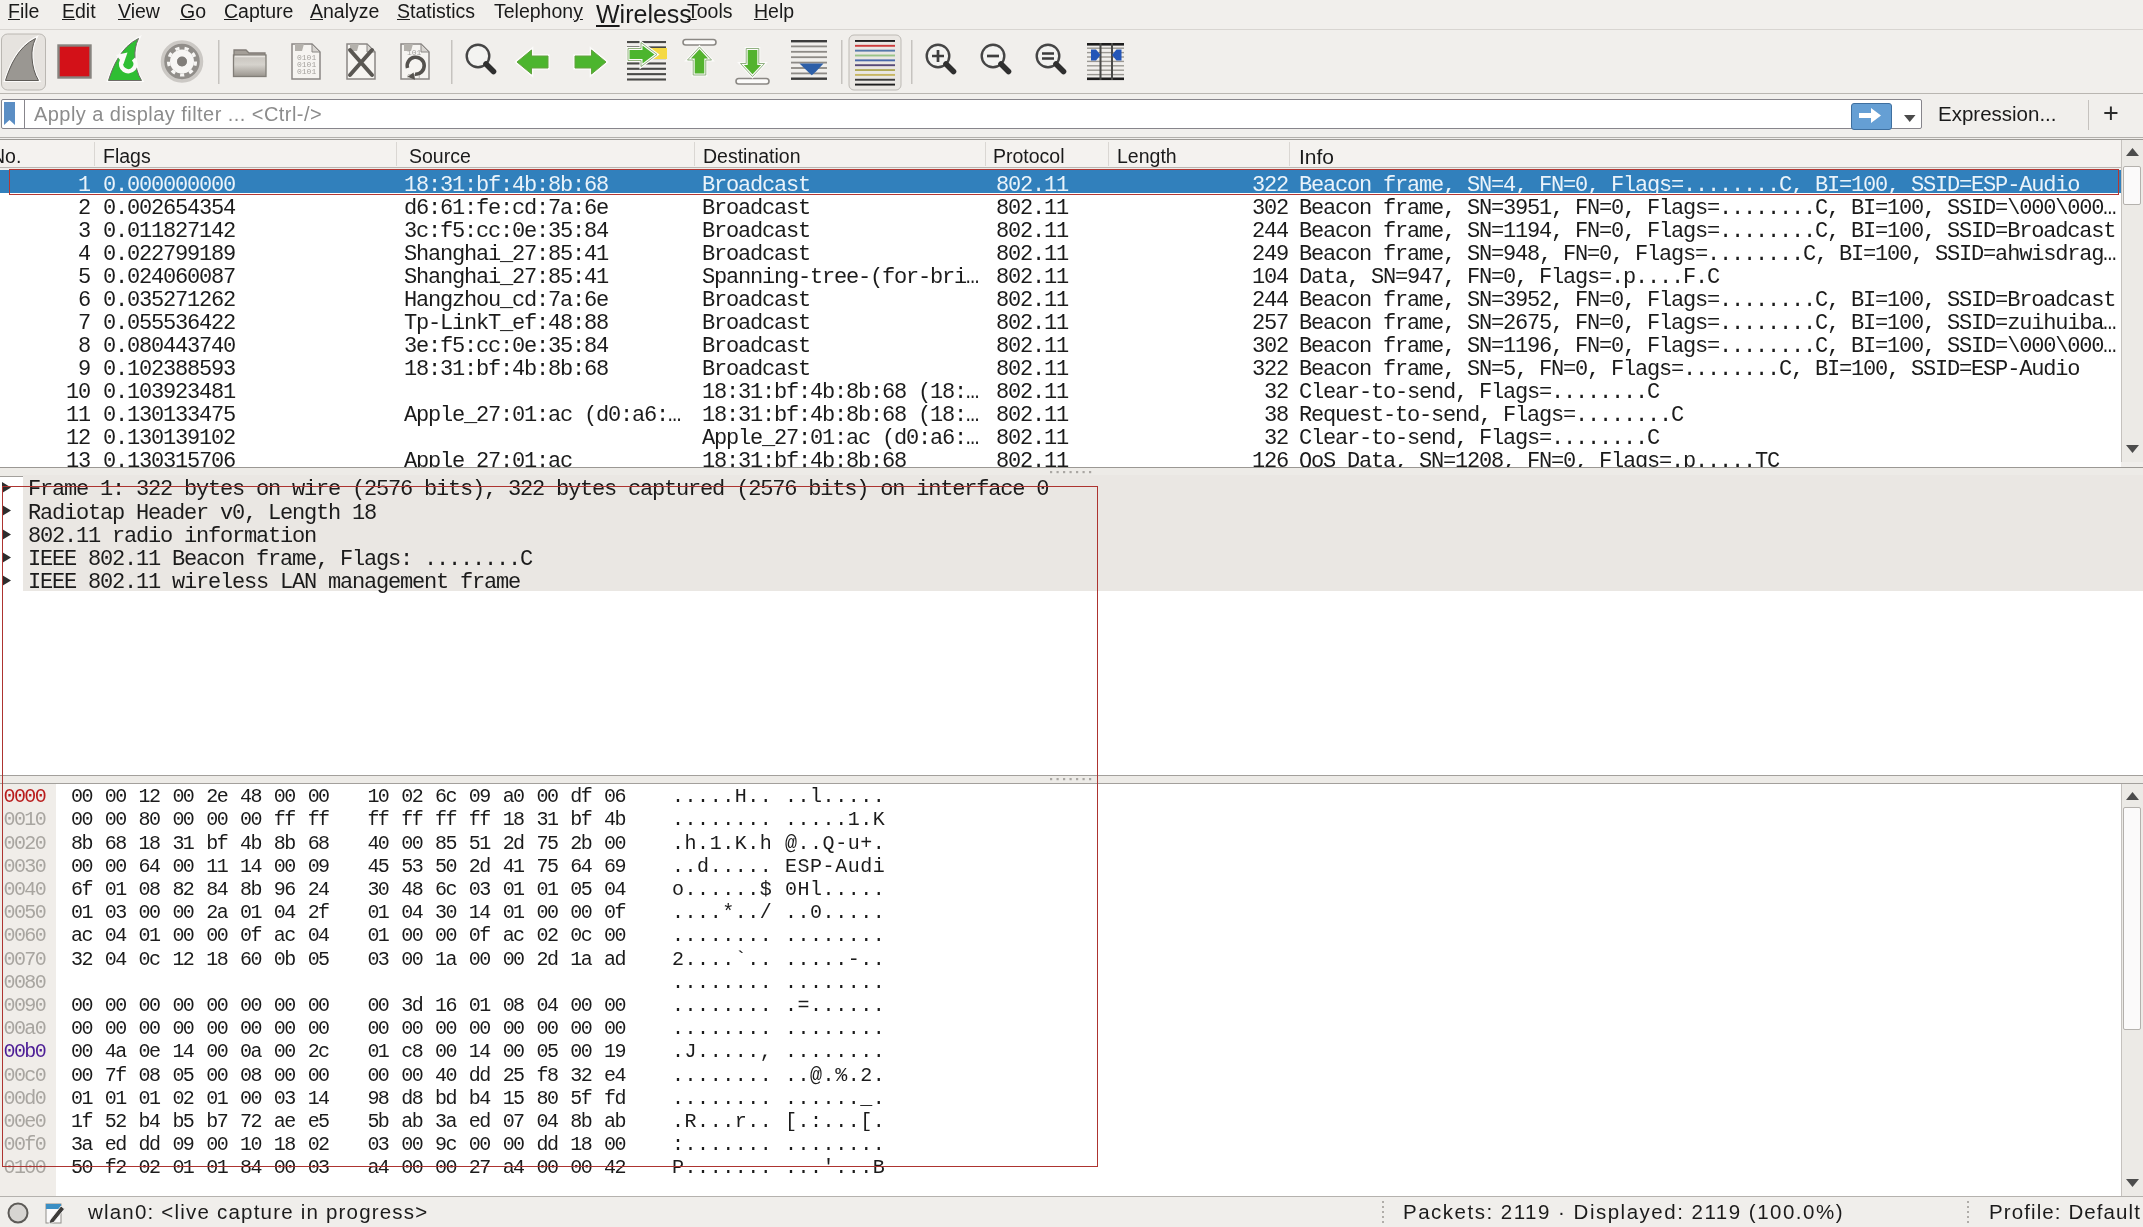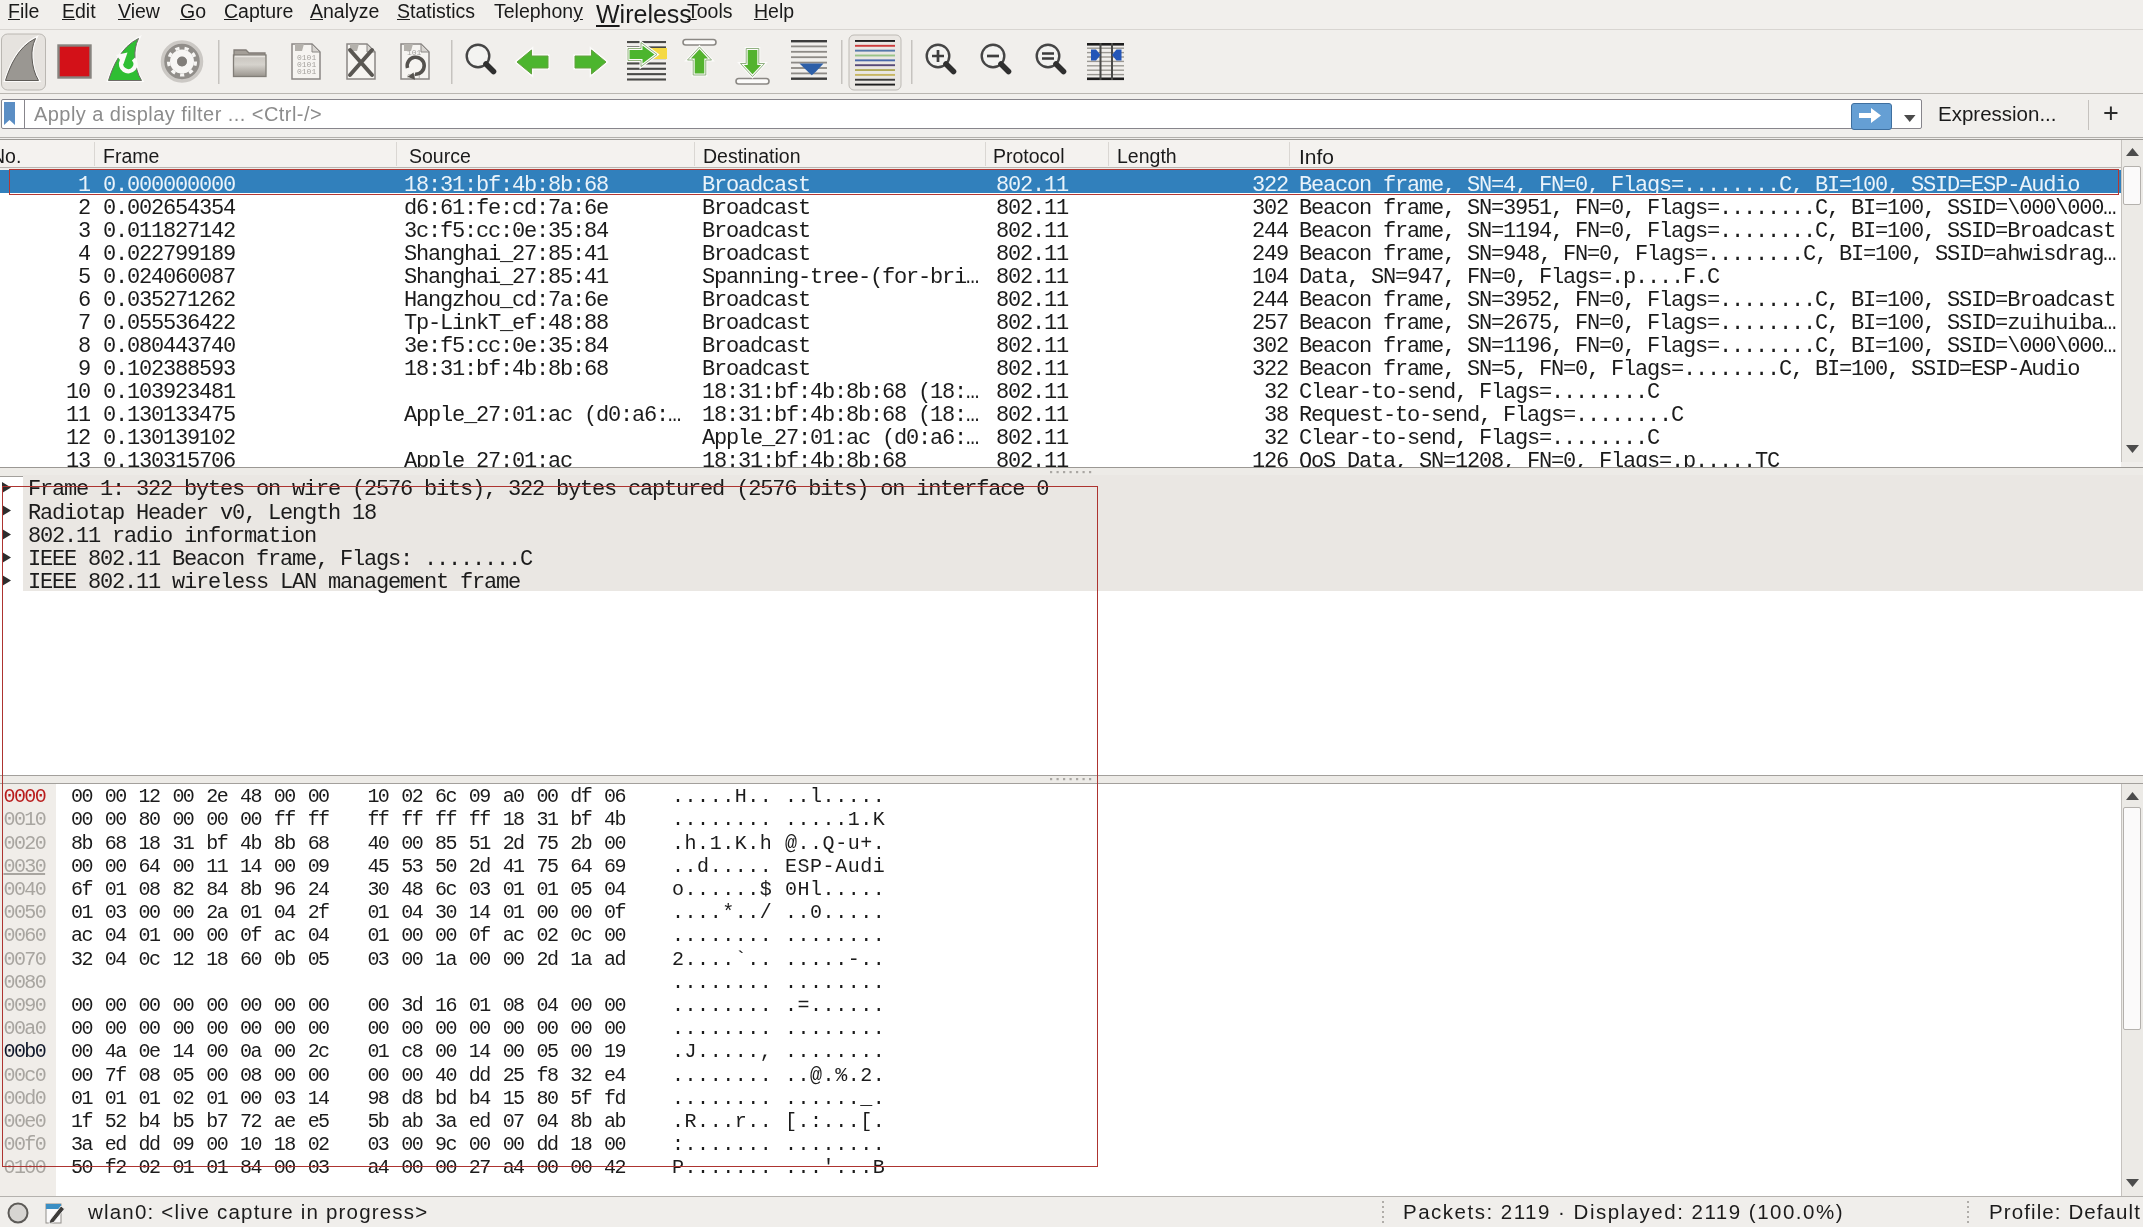--- a/index.html
+++ b/index.html
@@ -154,21 +154,21 @@
 <div class="abs" style="left:2088px;top:100px;width:1px;height:30px;background:#c5c2be;"></div>
 <div class="abs" style="left:2103px;top:98px;font-size:27px;color:#2a2a2a;">+</div>
 <div class="abs" style="left:0;top:139px;width:2143px;height:29px;background:#f4f2ef;border-top:1px solid #9d9a96;border-bottom:1px solid #b9b6b2;box-sizing:border-box;"></div>
 <div class="hsep" style="left:94px;"></div>
 <div class="hsep" style="left:396px;"></div>
 <div class="hsep" style="left:694px;"></div>
 <div class="hsep" style="left:985px;"></div>
 <div class="hsep" style="left:1108px;"></div>
 <div class="hsep" style="left:1289px;"></div>
 <div class="abs" style="left:-9px;top:145px;font-size:19.5px;color:#1a1a1a;">No.</div>
-<div class="abs" style="left:103px;top:145px;font-size:19.5px;color:#1a1a1a;">Frame</div>
+<div class="abs" style="left:103px;top:145px;font-size:19.5px;color:#1a1a1a;">Flags</div>
 <div class="abs" style="left:409px;top:145px;font-size:19.5px;color:#1a1a1a;">Source</div>
 <div class="abs" style="left:703px;top:145px;font-size:19.5px;color:#1a1a1a;">Destination</div>
 <div class="abs" style="left:993px;top:145px;font-size:19.5px;color:#1a1a1a;">Protocol</div>
 <div class="abs" style="left:1117px;top:145px;font-size:19.5px;color:#1a1a1a;">Length</div>
 <div class="abs" style="left:1299px;top:145px;font-size:21px;color:#1a1a1a;">Info</div>
 <div class="abs" style="left:0;top:170px;width:2121px;height:298px;background:#ffffff;overflow:hidden;">
 <div class="lrow" style="top:0.00px;background:#3180bc;color:#eaf3fa;"><span class="lc" style="left:0;width:90px;text-align:right;">1</span><span class="lc" style="left:103px;width:293px;">0.000000000</span><span class="lc" style="left:404px;width:290px;">18:31:bf:4b:8b:68</span><span class="lc" style="left:702px;width:283px;">Broadcast</span><span class="lc" style="left:996px;width:112px;">802.11</span><span class="lc" style="left:1150px;width:138px;text-align:right;">322</span><span class="lc" style="left:1299px;width:822px;">Beacon frame, SN=4, FN=0, Flags=........C, BI=100, SSID=ESP-Audio</span></div>
 <div class="lrow" style="top:23.05px;"><span class="lc" style="left:0;width:90px;text-align:right;">2</span><span class="lc" style="left:103px;width:293px;">0.002654354</span><span class="lc" style="left:404px;width:290px;">d6:61:fe:cd:7a:6e</span><span class="lc" style="left:702px;width:283px;">Broadcast</span><span class="lc" style="left:996px;width:112px;">802.11</span><span class="lc" style="left:1150px;width:138px;text-align:right;">302</span><span class="lc" style="left:1299px;width:822px;">Beacon frame, SN=3951, FN=0, Flags=........C, BI=100, SSID=\000\000…</span></div>
 <div class="lrow" style="top:46.10px;"><span class="lc" style="left:0;width:90px;text-align:right;">3</span><span class="lc" style="left:103px;width:293px;">0.011827142</span><span class="lc" style="left:404px;width:290px;">3c:f5:cc:0e:35:84</span><span class="lc" style="left:702px;width:283px;">Broadcast</span><span class="lc" style="left:996px;width:112px;">802.11</span><span class="lc" style="left:1150px;width:138px;text-align:right;">244</span><span class="lc" style="left:1299px;width:822px;">Beacon frame, SN=1194, FN=0, Flags=........C, BI=100, SSID=Broadcast</span></div>
 <div class="lrow" style="top:69.15px;"><span class="lc" style="left:0;width:90px;text-align:right;">4</span><span class="lc" style="left:103px;width:293px;">0.022799189</span><span class="lc" style="left:404px;width:290px;">Shanghai_27:85:41</span><span class="lc" style="left:702px;width:283px;">Broadcast</span><span class="lc" style="left:996px;width:112px;">802.11</span><span class="lc" style="left:1150px;width:138px;text-align:right;">249</span><span class="lc" style="left:1299px;width:822px;">Beacon frame, SN=948, FN=0, Flags=........C, BI=100, SSID=ahwisdrag…</span></div>
@@ -223,29 +223,29 @@
 <rect x="19.5" y="1" width="2.2" height="2.2" fill="#aaa7a3"></rect>
 <rect x="26.0" y="1" width="2.2" height="2.2" fill="#aaa7a3"></rect>
 <rect x="32.5" y="1" width="2.2" height="2.2" fill="#aaa7a3"></rect>
 <rect x="39.0" y="1" width="2.2" height="2.2" fill="#aaa7a3"></rect>
 </svg>
 <div class="abs" style="left:0;top:784px;width:2121px;height:412px;background:#ffffff;"></div>
 <div class="abs" style="left:0;top:784px;width:56px;height:412px;background:#f0ede9;"></div>
 <div class="hx" style="top:784.2px;"><span class="abs" style="left:3.5px;color:#b91c1c;">0000</span><span class="abs" style="left:71px;word-spacing:2.6px;">00 00 12 00 2e 48 00 00   10 02 6c 09 a0 00 df 06</span><span class="abs" style="left:672px;letter-spacing:0.55px;">.....H.. ..l.....</span></div>
 <div class="hx" style="top:807.4px;"><span class="abs" style="left:3.5px;color:#a8a5a0;">0010</span><span class="abs" style="left:71px;word-spacing:2.6px;">00 00 80 00 00 00 ff ff   ff ff ff ff 18 31 bf 4b</span><span class="abs" style="left:672px;letter-spacing:0.55px;">........ .....1.K</span></div>
 <div class="hx" style="top:830.6px;"><span class="abs" style="left:3.5px;color:#a8a5a0;">0020</span><span class="abs" style="left:71px;word-spacing:2.6px;">8b 68 18 31 bf 4b 8b 68   40 00 85 51 2d 75 2b 00</span><span class="abs" style="left:672px;letter-spacing:0.55px;">.h.1.K.h @..Q-u+.</span></div>
-<div class="hx" style="top:853.8px;"><span class="abs" style="left:3.5px;color:#a8a5a0;text-decoration:underline;">0030</span><span class="abs" style="left:71px;word-spacing:2.6px;">00 00 64 00 11 14 00 09   45 53 50 2d 41 75 64 69</span><span class="abs" style="left:672px;letter-spacing:0.55px;">..d..... ESP-Audi</span></div>
+<div class="hx" style="top:853.8px;"><span class="abs" style="left:3.5px;color:#a8a5a0;">0030</span><span class="abs" style="left:71px;word-spacing:2.6px;">00 00 64 00 11 14 00 09   45 53 50 2d 41 75 64 69</span><span class="abs" style="left:672px;letter-spacing:0.55px;">..d..... ESP-Audi</span></div>
 <div class="hx" style="top:877.0px;"><span class="abs" style="left:3.5px;color:#a8a5a0;">0040</span><span class="abs" style="left:71px;word-spacing:2.6px;">6f 01 08 82 84 8b 96 24   30 48 6c 03 01 01 05 04</span><span class="abs" style="left:672px;letter-spacing:0.55px;">o......$ 0Hl.....</span></div>
 <div class="hx" style="top:900.2px;"><span class="abs" style="left:3.5px;color:#a8a5a0;">0050</span><span class="abs" style="left:71px;word-spacing:2.6px;">01 03 00 00 2a 01 04 2f   01 04 30 14 01 00 00 0f</span><span class="abs" style="left:672px;letter-spacing:0.55px;">....*../ ..0.....</span></div>
 <div class="hx" style="top:923.4px;"><span class="abs" style="left:3.5px;color:#a8a5a0;">0060</span><span class="abs" style="left:71px;word-spacing:2.6px;">ac 04 01 00 00 0f ac 04   01 00 00 0f ac 02 0c 00</span><span class="abs" style="left:672px;letter-spacing:0.55px;">........ ........</span></div>
 <div class="hx" style="top:946.6px;"><span class="abs" style="left:3.5px;color:#a8a5a0;">0070</span><span class="abs" style="left:71px;word-spacing:2.6px;">32 04 0c 12 18 60 0b 05   03 00 1a 00 00 2d 1a ad</span><span class="abs" style="left:672px;letter-spacing:0.55px;">2....`.. .....-..</span></div>
 <div class="hx" style="top:969.8px;"><span class="abs" style="left:3.5px;color:#a8a5a0;">0080</span><span class="abs" style="left:672px;letter-spacing:0.55px;">........ ........</span></div>
 <div class="hx" style="top:993.0px;"><span class="abs" style="left:3.5px;color:#a8a5a0;">0090</span><span class="abs" style="left:71px;word-spacing:2.6px;">00 00 00 00 00 00 00 00   00 3d 16 01 08 04 00 00</span><span class="abs" style="left:672px;letter-spacing:0.55px;">........ .=......</span></div>
 <div class="hx" style="top:1016.2px;"><span class="abs" style="left:3.5px;color:#a8a5a0;">00a0</span><span class="abs" style="left:71px;word-spacing:2.6px;">00 00 00 00 00 00 00 00   00 00 00 00 00 00 00 00</span><span class="abs" style="left:672px;letter-spacing:0.55px;">........ ........</span></div>
-<div class="hx" style="top:1039.4px;"><span class="abs" style="left:3.5px;color:#0f172a;">00b0</span><span class="abs" style="left:71px;word-spacing:2.6px;">00 4a 0e 14 00 0a 00 2c   01 c8 00 14 00 05 00 19</span><span class="abs" style="left:672px;letter-spacing:0.55px;">.J....., ........</span></div>
+<div class="hx" style="top:1039.4px;"><span class="abs" style="left:3.5px;color:#4c1d95;">00b0</span><span class="abs" style="left:71px;word-spacing:2.6px;">00 4a 0e 14 00 0a 00 2c   01 c8 00 14 00 05 00 19</span><span class="abs" style="left:672px;letter-spacing:0.55px;">.J....., ........</span></div>
 <div class="hx" style="top:1062.6px;"><span class="abs" style="left:3.5px;color:#a8a5a0;">00c0</span><span class="abs" style="left:71px;word-spacing:2.6px;">00 7f 08 05 00 08 00 00   00 00 40 dd 25 f8 32 e4</span><span class="abs" style="left:672px;letter-spacing:0.55px;">........ ..@.%.2.</span></div>
 <div class="hx" style="top:1085.8px;"><span class="abs" style="left:3.5px;color:#a8a5a0;">00d0</span><span class="abs" style="left:71px;word-spacing:2.6px;">01 01 01 02 01 00 03 14   98 d8 bd b4 15 80 5f fd</span><span class="abs" style="left:672px;letter-spacing:0.55px;">........ ......_.</span></div>
 <div class="hx" style="top:1109.0px;"><span class="abs" style="left:3.5px;color:#a8a5a0;">00e0</span><span class="abs" style="left:71px;word-spacing:2.6px;">1f 52 b4 b5 b7 72 ae e5   5b ab 3a ed 07 04 8b ab</span><span class="abs" style="left:672px;letter-spacing:0.55px;">.R...r.. [.:...[.</span></div>
 <div class="hx" style="top:1132.2px;"><span class="abs" style="left:3.5px;color:#a8a5a0;">00f0</span><span class="abs" style="left:71px;word-spacing:2.6px;">3a ed dd 09 00 10 18 02   03 00 9c 00 00 dd 18 00</span><span class="abs" style="left:672px;letter-spacing:0.55px;">:....... ........</span></div>
 <div class="hx" style="top:1155.4px;"><span class="abs" style="left:3.5px;color:#a8a5a0;">0100</span><span class="abs" style="left:71px;word-spacing:2.6px;">50 f2 02 01 01 84 00 03   a4 00 00 27 a4 00 00 42</span><span class="abs" style="left:672px;letter-spacing:0.55px;">P....... ...'...B</span></div>
 <div class="abs" style="left:2121px;top:140px;width:22px;height:322px;background:#eceae6;border-left:1px solid #c5c2be;box-sizing:border-box;"></div>
 <svg class="abs" style="left:2126px;top:148px;" width="13" height="9">
     <path d="M6.5 0 L13 8 L0 8 z" fill="#4c4c4c"></path>
   </svg>
 <svg class="abs" style="left:2126px;top:445px;" width="13" height="9">

